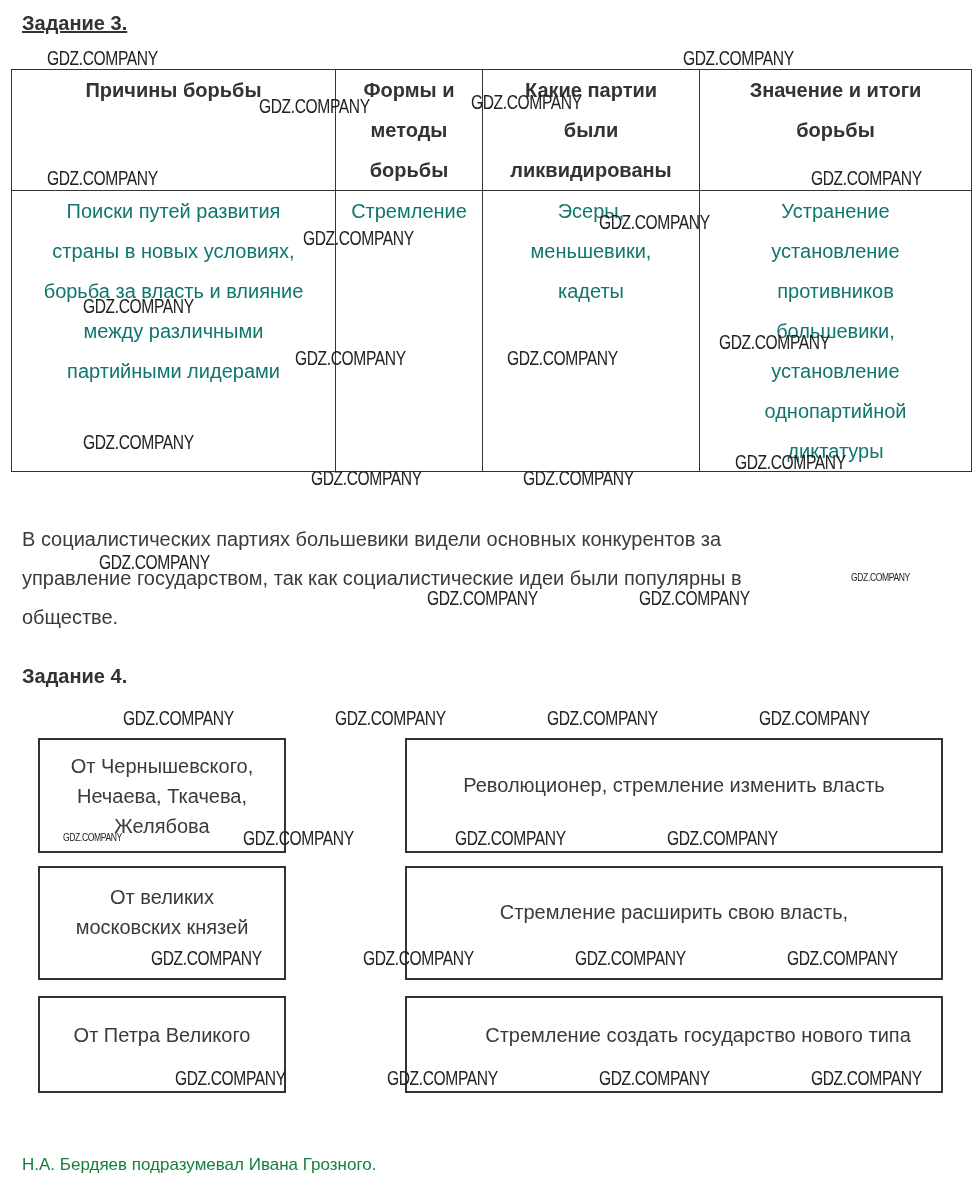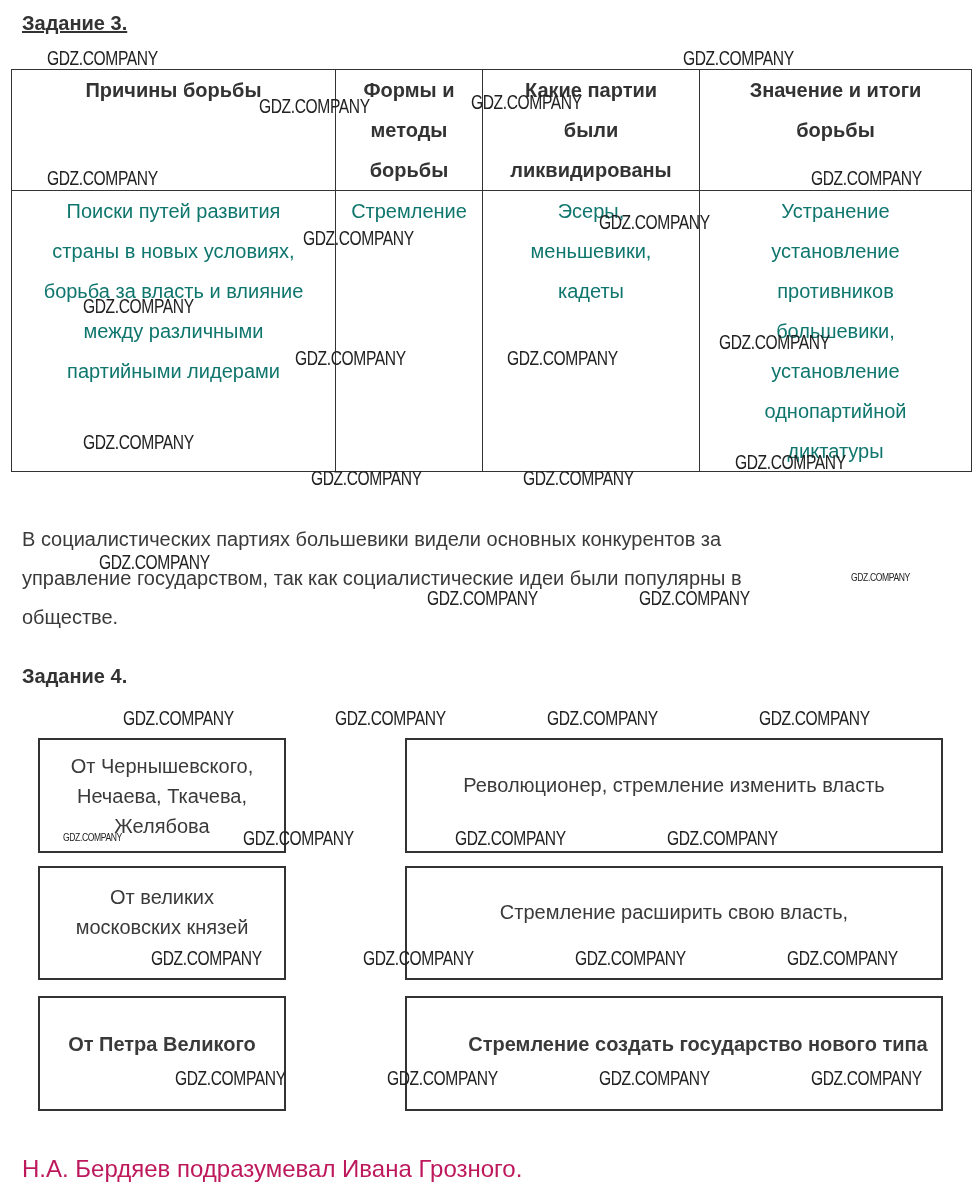--- a/index.html
+++ b/index.html
@@ -14,21 +14,21 @@
   table.t3 tr.body td { height: 276px; color: #0f766e; margin-top: 39px; }
   .col1 { width: 315px; } .col2 { width: 138px; } .col3 { width: 208px; } .col4 { width: 263px; }
   .para { font-size: 20px; line-height: 39px; color: #3a3a3a; left: 22px; top: 520px; width: 930px; }
   .box { position: absolute; border: 2px solid #333333; display: flex; align-items: center;
          justify-content: center; text-align: center; font-size: 20px; line-height: 30px;
          color: #3a3a3a; box-sizing: border-box; }
   .left { left: 38px; width: 248px; }
   .right { left: 405px; width: 538px; }
   .r1 { top: 738px; height: 115px; }
   .r2 { top: 866px; height: 114px; }
-  .r3 { top: 996px; height: 115px; font-weight: bold; }
+  .r3 { top: 996px; height: 97px; }
   .wm { position: absolute; font-family: "Liberation Sans Narrow", "Liberation Sans", sans-serif;
         font-size: 20px; color: #222222; transform: scaleX(0.78); transform-origin: left top;
         letter-spacing: -0.5px; pointer-events: none; white-space: nowrap; }
   .wm.small { font-size: 11px; }
 </style>
 </head>
 <body>
 
 <div class="abs heading" style="left:22px; top:12px;text-decoration:underline;">Задание 3.</div>
 
@@ -119,21 +119,21 @@
   <div style="margin-top:-20px;">
     <div>От Петра Великого</div>
   </div>
 </div>
 <div class="box right r3">
   <div style="margin-top:-20px;margin-left:48px;">
     <div>Стремление создать государство нового типа</div>
   </div>
 </div>
 
-<div class="abs" style="left:22px; top:1155px; font-size:24px; color:#be185d;">Н.А. Бердяев подразумевал Ивана Грозного.</div>
+<div class="abs" style="left:22px; top:1155px; font-size:17px; color:#15803d;">Н.А. Бердяев подразумевал Ивана Грозного.</div>
 
 <div class="wm" style="left:47px; top:47px;">GDZ.COMPANY</div>
 <div class="wm" style="left:683px; top:47px;">GDZ.COMPANY</div>
 <div class="wm" style="left:259px; top:95px;">GDZ.COMPANY</div>
 <div class="wm" style="left:471px; top:91px;">GDZ.COMPANY</div>
 <div class="wm" style="left:47px; top:167px;">GDZ.COMPANY</div>
 <div class="wm" style="left:811px; top:167px;">GDZ.COMPANY</div>
 <div class="wm" style="left:599px; top:211px;">GDZ.COMPANY</div>
 <div class="wm" style="left:303px; top:227px;">GDZ.COMPANY</div>
 <div class="wm" style="left:83px; top:295px;">GDZ.COMPANY</div>

